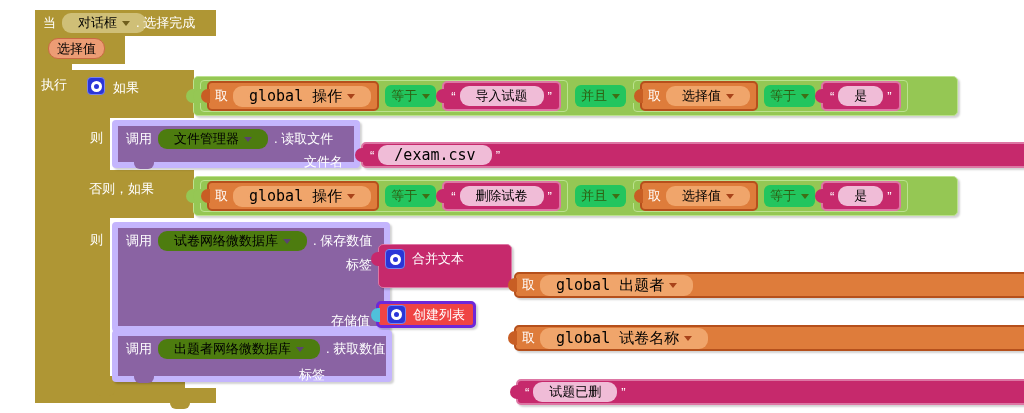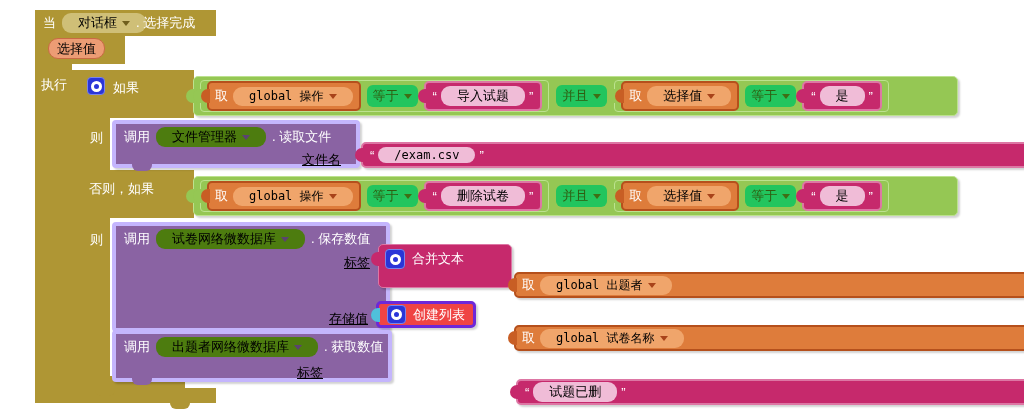--- a/index.html
+++ b/index.html
@@ -8,50 +8,50 @@
   .abs{position:absolute;box-sizing:border-box;}
   .flex{display:flex;align-items:center;}
   .white{color:#fff;}
   .shadow{box-shadow:2px 2px 2px rgba(0,0,0,.18);}
   
   .gold-shape{background:#AF9634;filter:drop-shadow(2px 2px 1px rgba(0,0,0,.18));}
   .green-row{background:#95C754;border:1px solid #BCE28F;border-radius:5px;}
   .cmp{background:#95C754;border:1px solid #BCE28F;border-radius:4px;height:30px;padding:0 6px;gap:6px;display:flex;align-items:center;position:relative;}
   .orange-blk{background:#DE7C3B;border:2px solid #B5501C;border-radius:5px;height:26px;padding:0 6px;gap:5px;display:flex;align-items:center;position:relative;}
   .magenta-blk{background:#C6296C;border:2px solid #DD76A4;border-radius:5px;height:26px;padding:0 7px;gap:4px;display:flex;align-items:center;position:relative;}
-  .purple-blk{background:#8A63A3;border:4px solid #c4b5fd;border-radius:4px;}
+  .purple-blk{background:#8A63A3;border:6px solid #c4b5fd;border-radius:4px;}
   .cyan-blk{background:#ef4444;border:3px solid #6d28d9;border-radius:5px;}
   .join-blk{background:#C6296C;border:1px solid #DD76A4;border-radius:5px;}
   
   .pill{border-radius:9px;padding:1px 16px;display:inline-flex;align-items:center;color:#000;white-space:nowrap;}
   .pill-gold{background:#CFBF77;}
   .pill-salmon{background:#EC9C74;border:1px solid #C96A45;border-radius:10px;padding:2px 8px;}
   .pill-orange{background:#F0A56B;}
   .pill-green{background:#22c55e;color:#2F5D10;border-radius:6px;padding:2px 6px;}
   .pill-purple{background:#4d7c0f;}
   .pill-pink{background:#F0BCD7;}
-  .mono{font-family:"DejaVu Sans Mono","Liberation Mono",monospace;font-size:12px;}
+  .mono{font-family:"DejaVu Sans Mono","Liberation Mono",monospace;font-size:15px;}
   
   .arr{width:0;height:0;border-left:4px solid transparent;border-right:4px solid transparent;border-top:5px solid #555;margin-left:5px;}
   .arr-gold{border-top-color:#6F5E1D;}
   .arr-orange{border-top-color:#A8431A;}
   .arr-green{border-top-color:#3F6E15;}
   .arr-purple{border-top-color:#5B4370;}
   
   .gear{width:18px;height:18px;background:#2A35D8;border:1px solid #7A84EA;border-radius:4px;display:inline-flex;align-items:center;justify-content:center;flex:0 0 auto;}
   .gear i{display:block;width:5px;height:5px;border:3px solid #fff;border-radius:50%;}
   
   .nub{position:absolute;left:-8px;top:50%;margin-top:-7px;width:9px;height:14px;border-radius:7px 0 0 7px;}
   .nub-green{background:#95C754;}
   .nub-orange{background:#C85E24;}
   .nub-magenta{background:#C6296C;}
   .nub-cyan{background:#4FC0DB;}
   
   .bump{position:absolute;width:20px;height:7px;border-radius:0 0 6px 6px;}
-  .plabel{position:absolute;color:#000000;white-space:nowrap;text-decoration:underline;}
+  .plabel{position:absolute;color:#ffffff;white-space:nowrap;}
 </style>
 </head>
 <body>
 
 <div id="workspace">
 
   <div class="abs gold-shape" style="left:35px;top:10px;width:181px;height:393px;
        clip-path:polygon(0 0,181px 0,181px 26px,90px 26px,90px 54px,37px 54px,37px 378px,181px 378px,181px 393px,0 393px);"></div>
   <div class="abs bump" style="left:170px;top:402px;background:#AF9634;"></div>
 

